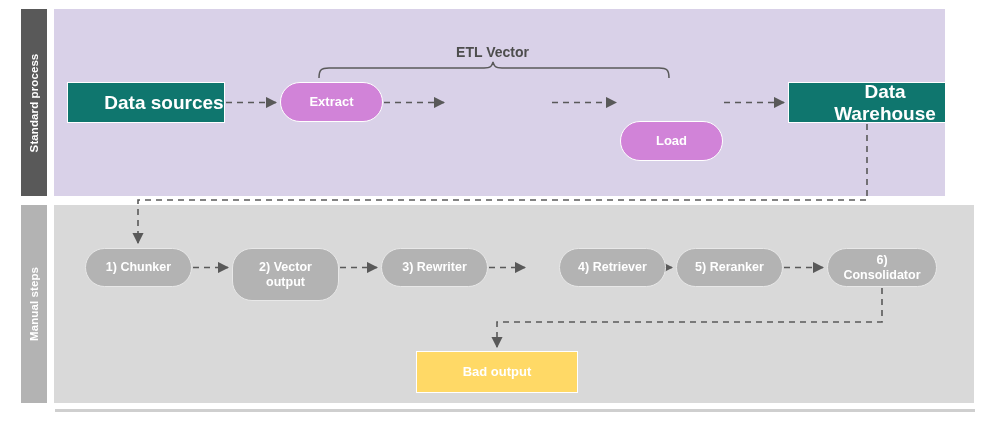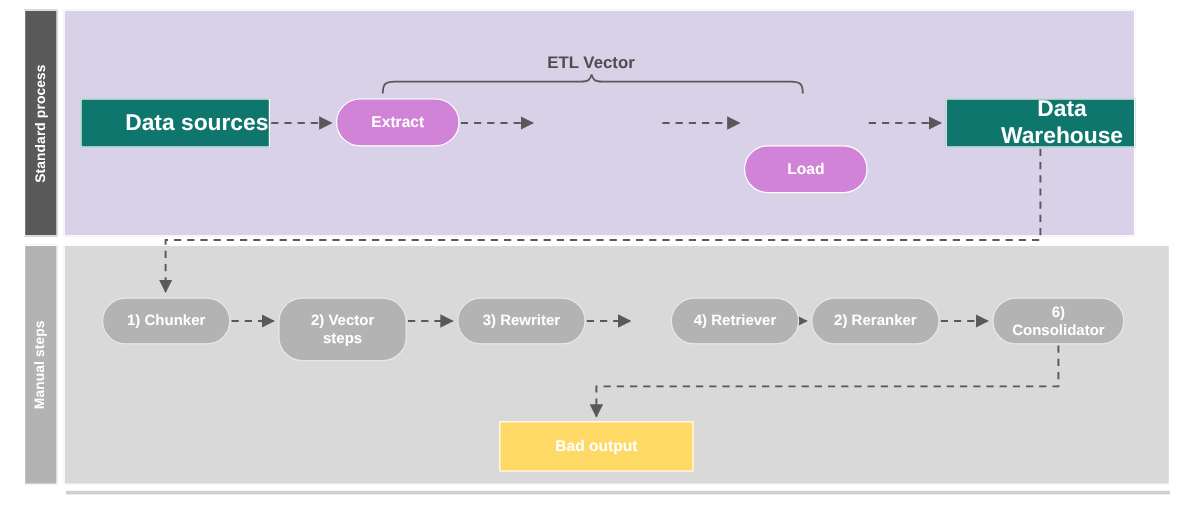--- a/index.html
+++ b/index.html
@@ -155,34 +155,34 @@
     <span>ETL Vector</span>
   </div>
 
   <div class="node pill-gray" id="n-chunker">
     <span>1) Chunker</span>
   </div>
 
   <div class="node pill-gray" id="n-vector-store">
     <span>
       <span>2) Vector</span><br>
-      <span>steps</span>
+      <span>output</span>
     </span>
   </div>
 
   <div class="node pill-gray" id="n-rewriter">
     <span>3) Rewriter</span>
   </div>
 
   <div class="node pill-gray" id="n-retriever">
     <span>4) Retriever</span>
   </div>
 
   <div class="node pill-gray" id="n-reranker">
-    <span>2) Reranker</span>
+    <span>5) Reranker</span>
   </div>
 
   <div class="node pill-gray" id="n-consolidator">
     <span>
       <span>6)</span><br>
       <span>Consolidator</span>
     </span>
   </div>
 
   <div class="node box-yellow" id="n-bad-output">

